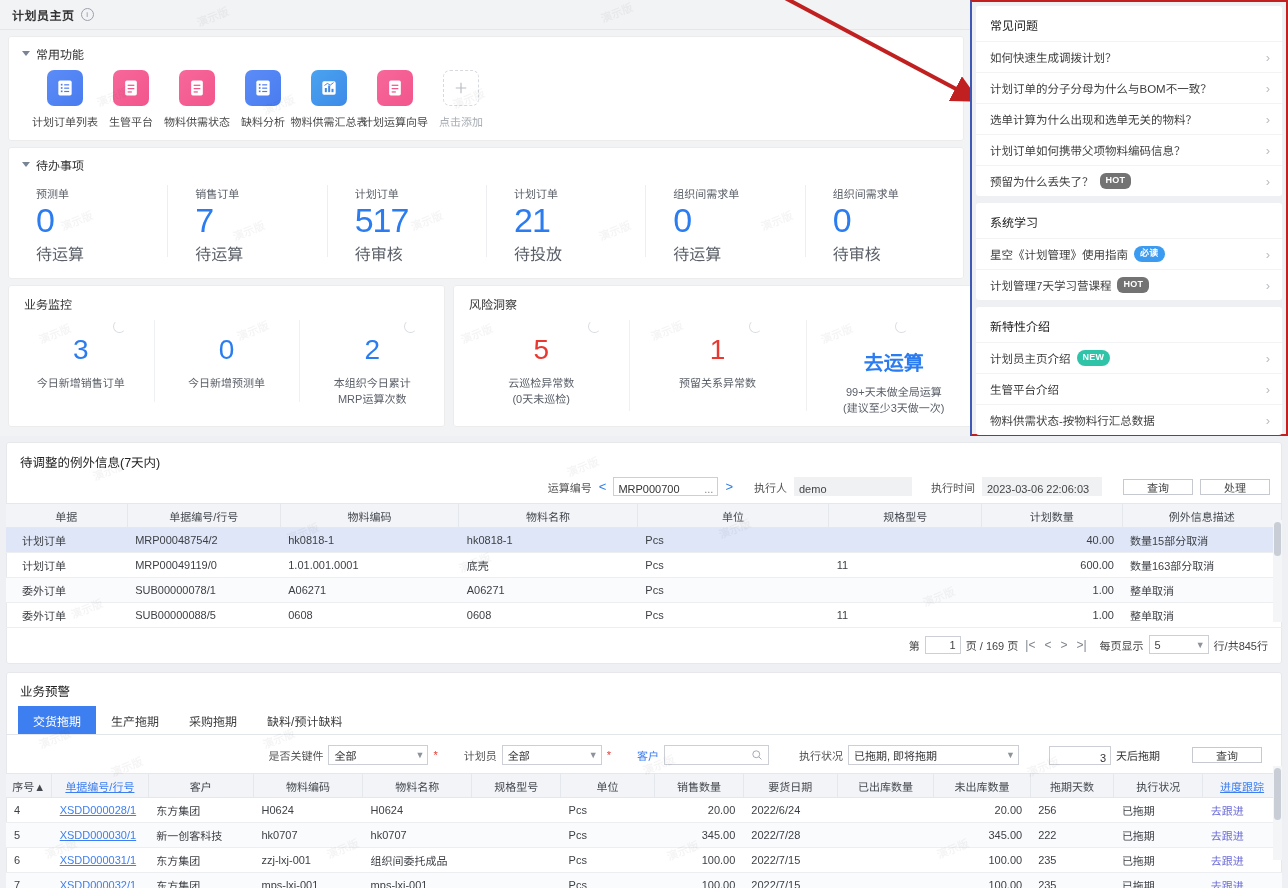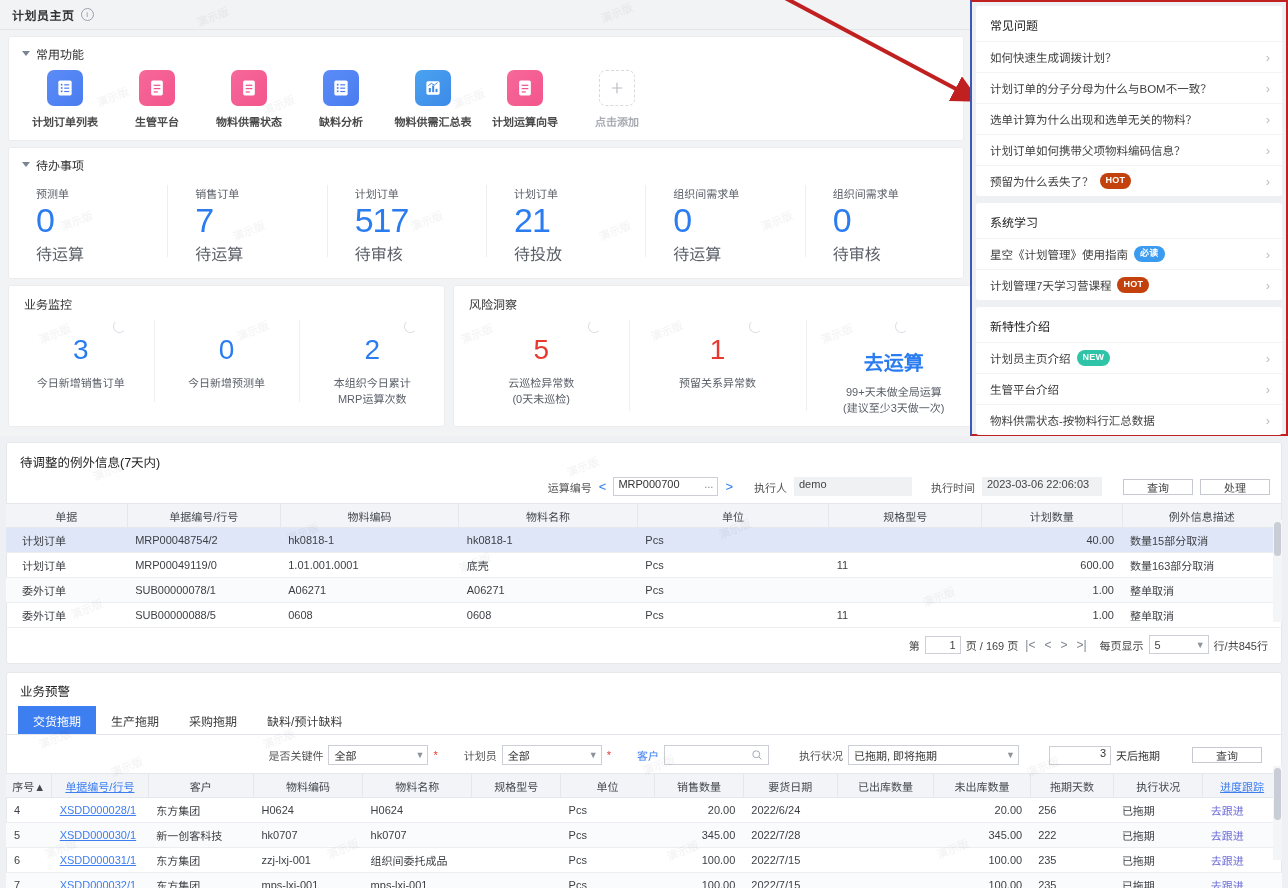--- a/index.html
+++ b/index.html
@@ -27,21 +27,21 @@
     font-size:8px;color:#8a919c;line-height:1;
   }
 
   .white-card { background:#fff; border-radius:3px; margin:6px 8px; box-shadow:0 0 0 1px #ececec inset; }
 
   .sect-head { display:flex; align-items:center; gap:6px; padding:9px 0 4px 14px; }
   .caret { width:0;height:0;border-left:4px solid transparent;border-right:4px solid transparent;border-top:5px solid #7a8594; }
   .sect-title { font-size:12px; color:#333; }
 
   
-  .func-row { display:flex; padding: 4px 0 12px 34px; gap:46px;font-weight:bold; }
+  .func-row { display:flex; padding: 4px 0 12px 34px; gap:20px; }
   .func-item { width:46px; display:flex; flex-direction:column; align-items:center; gap:7px; cursor:pointer; }
   .func-ico { width:36px;height:36px;border-radius:7px; display:flex;align-items:center;justify-content:center; }
   .func-ico.blue { background:linear-gradient(135deg,#5b8cf7,#4a7cf0); }
   .func-ico.blue2 { background:linear-gradient(135deg,#4aa3f0,#3d8ae8); }
   .func-ico.pink { background:linear-gradient(135deg,#f7689a,#f2558c); }
   .func-ico.plus { background:#fff; border:1px dashed #d6d9de; }
   .func-label { font-size:11px; color:#4a4a4a; white-space:nowrap; }
   .func-label.muted { color:#a8acb3; }
 
   
@@ -82,36 +82,36 @@
   }
   .help-block { background:#fff; border-radius:3px; margin-bottom:7px; }
   .help-head { font-size:12px; color:#222; padding:10px 14px 8px 14px; }
   .help-item {
     display:flex; align-items:center; justify-content:space-between;
     padding:7px 12px 7px 14px; border-top:1px solid #f2f3f5; cursor:pointer;
   }
   .help-text { font-size:11.5px; color:#3d3d3d; display:flex; align-items:center; gap:6px;}
   .chev { color:#b9bdc4; font-size:13px; line-height:1; }
   .tag { font-size:9px; color:#fff; border-radius:8px; padding:1px 6px; line-height:1.45; font-weight:700; letter-spacing:.3px;}
-  .tag.hot { background:#c2410c; }
+  .tag.hot { background:#737373;border-radius:6px; }
   .tag.must { background:#3b9bf0; }
   .tag.new { background:#2fc4a8; }
 
   
   .arrow-svg { position:absolute; left:780px; top:0; width:230px; height:120px; pointer-events:none; }
 
   
   .mid-card { margin:6px 6px 0 6px; background:#fff; border-radius:3px; box-shadow:0 0 0 1px #e6e8eb inset; padding-bottom:4px;}
   .mid-title { font-size:12.5px; color:#222; padding:10px 0 6px 14px; }
   .filter-row { display:flex; align-items:center; justify-content:flex-end; gap:7px; padding:0 12px 7px 0; }
   .flabel { font-size:11px; color:#555; }
   .nav-arrow { color:#2a7cf0; font-size:13px; cursor:pointer; }
   .inp {
     border:1px solid #ccd0d6; background:#fff; height:19px; font-size:11px;
-    padding:0 4px; color:#333; display:flex; align-items:flex-start; justify-content:space-between;
+    padding:0 4px; color:#333; display:flex; align-items:flex-end; justify-content:space-between;
   }
   .inp.ro { background:#f0f1f3; border:1px solid transparent; color:#444; }
   .btn {
     border:1px solid #c6cad0; background:#fff; height:16px; min-width:70px;
     font-size:11px; color:#444; display:flex;align-items:center;justify-content:center; cursor:pointer;
   }
 
   table.grid { width:100%; border-collapse:collapse; table-layout:fixed; }
   table.grid th {
     background:#f2f4f8; font-weight:400; font-size:11px; color:#45494f;

